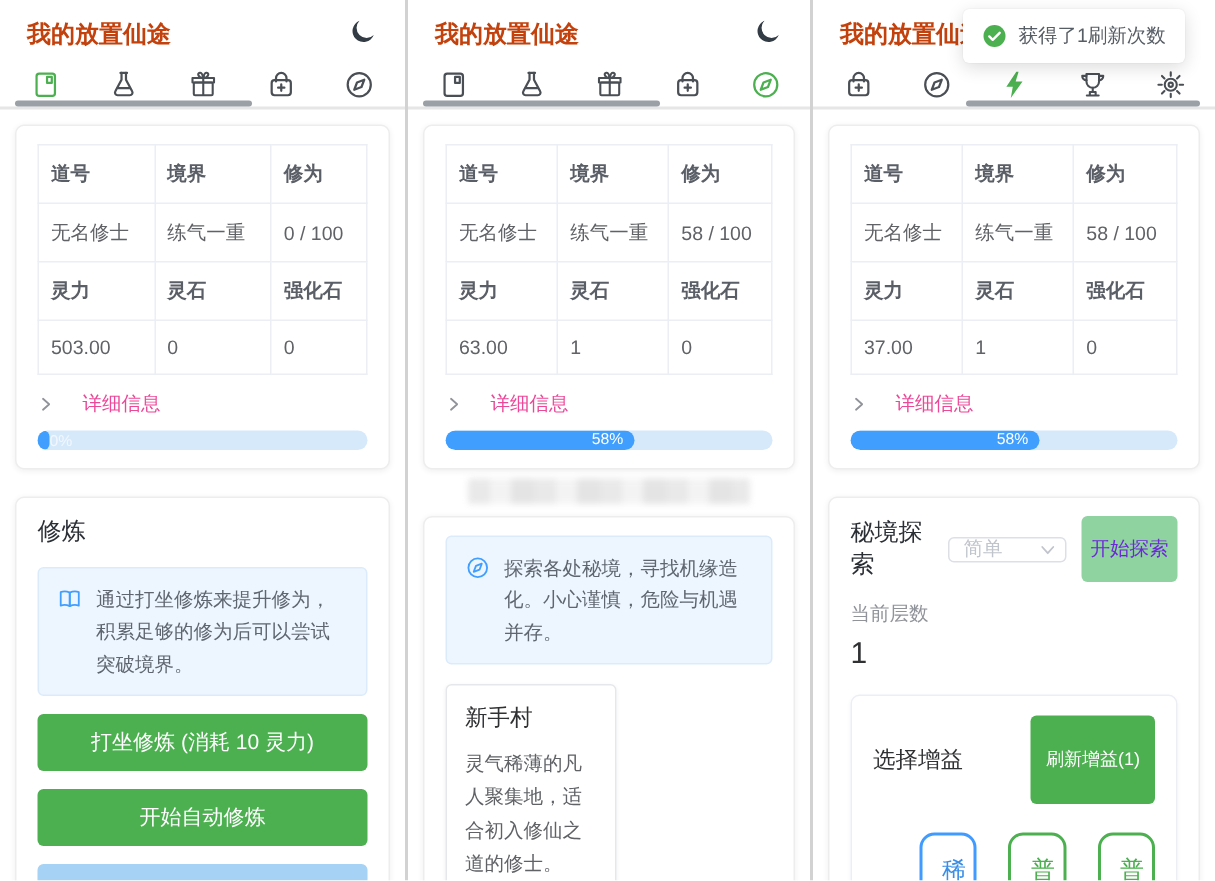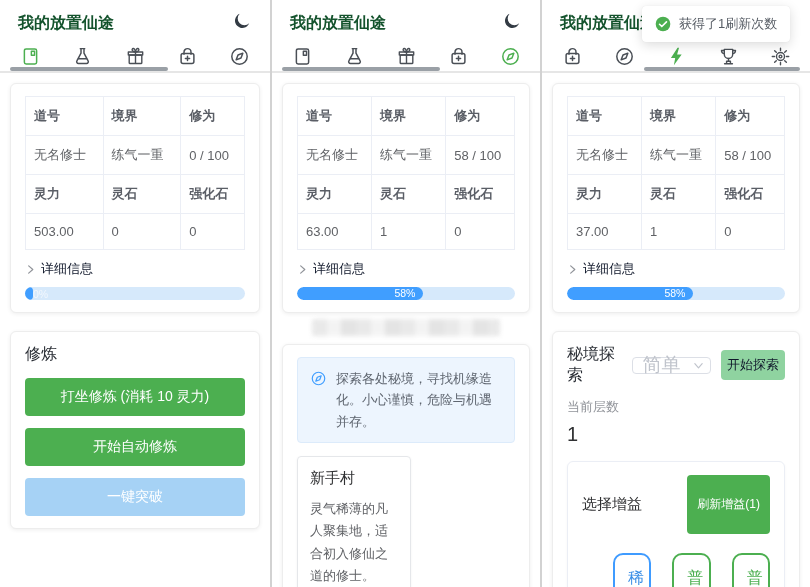--- a/index.html
+++ b/index.html
@@ -4,42 +4,42 @@
 <style>
   * { box-sizing: border-box; margin: 0; padding: 0; }
   html, body { width: 810px; height: 587px; overflow: hidden; background: #fff;
     font-family: "Liberation Sans", "DejaVu Sans", sans-serif; color: #303133; }
   .app { display: flex; width: 810px; height: 587px; }
   .panel { width: 270px; height: 587px; position: relative; overflow: hidden; background: #fff; }
   .panel + .panel { border-left: 2px solid #d2d2d2; }
 
   
   .hdr { padding: 13px 18px 4px; position: relative; height: 42px; }
-  .hdr-title { font-size: 16px; font-weight: 600; color: #14532d; }
+  .hdr-title { font-size: 16px; font-weight: 600; color: #c2410c; }
   .moon { position: absolute; right: 18px; top: 11px; width: 20px; height: 20px; color: #333b44; cursor: pointer; }
 
   
   .tabs { display: flex; height: 31px; position: relative; border-bottom: 2px solid #e6e6e6; padding: 0 4px; }
   .tab { flex: 1; display: flex; align-items: center; justify-content: center; color: #4a4f56; cursor: pointer; }
   .tab svg { width: 21px; height: 21px; }
   .tab.active { color: var(--c-green, #4caf50); }
   .tab-indicator { position: absolute; bottom: 0px; height: 4px; border-radius: 2px; background: #9aa0a6; }
   .ind-a { left: 10px; width: 158px; }
   .ind-b { left: 102px; width: 156px; }
 
   .body { padding: 10px 10px 0; }
 
   .card { background: #fff; border: 1px solid #ededed; border-radius: 6px;
     box-shadow: 0 1px 4px rgba(0,0,0,.07); padding: 12px 14px; margin-bottom: 18px; }
 
   
   table.stats { width: 100%; border-collapse: collapse; font-size: 13px; }
   table.stats td { border: 1px solid #ebeef5; padding: 10px 8px; color: #606266; }
   table.stats td.h { font-weight: 600; color: #5a5e66; }
-  .details { display: flex; align-items: center; gap: 5px; margin-top: 10px; font-size: 13px; color: #0f172a; cursor: pointer; }
+  .details { display: flex; align-items: center; gap: 19px; margin-top: 10px; font-size: 13px; color: #ec4899; cursor: pointer; }
   .details svg { width: 11px; height: 11px; color: #909399; }
 
   .progress { margin-top: 9px; height: 13px; border-radius: 7px; background: var(--c-progress_track, #d6e9fb); position: relative; overflow: hidden; }
   .progress .fill { height: 100%; border-radius: 7px; background: var(--c-blue, #409eff);
     display: flex; align-items: center; justify-content: flex-end; padding-right: 8px; }
   .progress .pl { font-size: 10.5px; color: #fff; line-height: 1; white-space: nowrap; }
   .progress .pl-track { position: absolute; left: 8px; top: 2px; color: #f2f7fd; }
 
   .sec-title { font-size: 16px; font-weight: 500; color: #2b2f36; margin-bottom: 13px; }
 
@@ -64,24 +64,24 @@
 
   
   .toast { position: absolute; z-index: 9; top: 6px; left: 100px; background: #fff; border-radius: 4px;
     box-shadow: 0 3px 12px rgba(0,0,0,.14), 0 0 1px rgba(0,0,0,.1); padding: 9px 13px;
     display: flex; align-items: center; gap: 8px; font-size: 13px; color: #575d65; white-space: nowrap; }
   .toast svg { width: 16px; height: 16px; flex-shrink: 0; }
 
   .realm-hdr { display: flex; align-items: center; gap: 10px; }
   .realm-title { font-size: 16px; font-weight: 500; color: #2b2f36; }
   .select { width: 86px; height: 17px; border: 1px solid #dcdfe6; border-radius: 4px; position: relative;
-    font-size: 19px; color: #c0c4cc; display: flex; align-items: center; padding: 0 20px 0 9px; cursor: pointer; }
+    font-size: 13px; color: #c0c4cc; display: flex; align-items: center; padding: 0 20px 0 9px; cursor: pointer; }
   .select svg { position: absolute; right: 6px; width: 11px; height: 11px; color: #c0c4cc; }
-  .btn-start { width: 74px; height: 30px; margin-left: auto; background: var(--c-green_light, #8fd3a0);
-    border: none; border-radius: 4px; color: #0f172a; font-size: 13px; cursor: pointer;
+  .btn-start { width: 74px; height: 44px; margin-left: auto; background: var(--c-green_light, #8fd3a0);
+    border: none; border-radius: 4px; color: #6d28d9; font-size: 13px; cursor: pointer;
     font-family: "Liberation Sans", "DejaVu Sans", sans-serif; }
   .floor-label { margin-top: 12px; font-size: 13px; color: #909399; }
   .floor-value { margin-top: 7px; font-size: 20px; font-weight: 500; color: #303133; }
 
   .buffs-card { border: 1px solid #ebeef5; border-radius: 6px; padding: 13px 14px; margin-top: 15px;
     box-shadow: 0 1px 3px rgba(0,0,0,.04); }
   .buffs-hdr { display: flex; align-items: center; }
   .buffs-title { font-size: 15px; font-weight: 500; color: #303133; }
   .btn-refresh { margin-left: auto; background: var(--c-green, #4caf50); border: none; border-radius: 4px;
     color: #fff; font-size: 12px; padding: 21px 10px; cursor: pointer;
@@ -244,20 +244,26 @@
           <span>详细信息</span>
         </div>
         <div class="progress">
           <div class="fill" style="width: 0%;"></div>
           <span class="pl pl-track">0%</span>
         </div>
       </div>
 
       <div class="card">
         <div class="sec-title">修炼</div>
+        <div class="info-box">
+          <svg>
+              <use href="#i-book"></use>
+            </svg>
+          <span>通过打坐修炼来提升修为，积累足够的修为后可以尝试突破境界。</span>
+        </div>
         <button class="btn btn-green">打坐修炼 (消耗 10 灵力)</button>
         <button class="btn btn-green">开始自动修炼</button>
         <button class="btn btn-blue-dis">一键突破</button>
 
       </div>
     </div>
   </div>
 
   <div class="panel">
     <div class="hdr">

